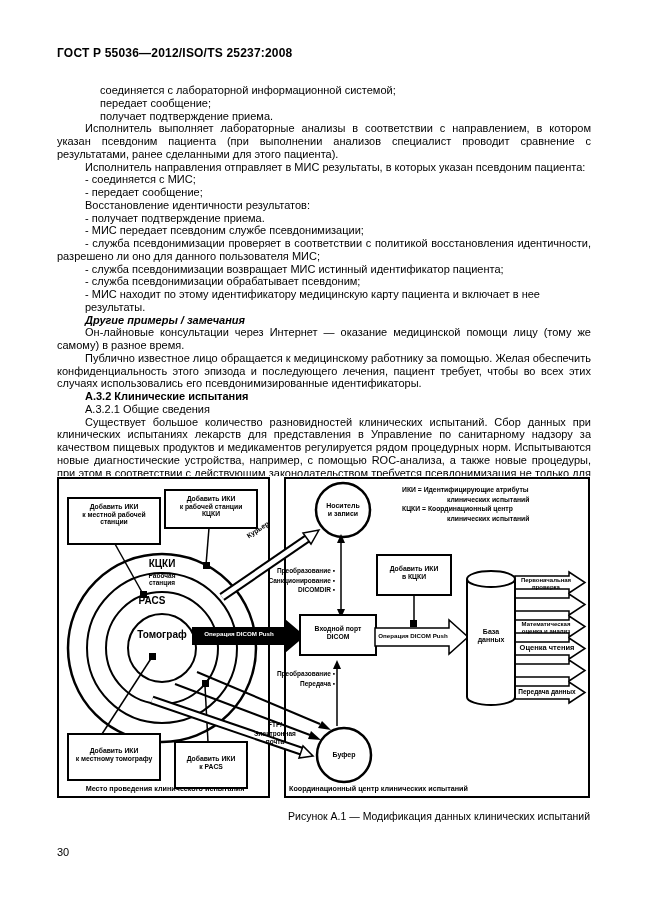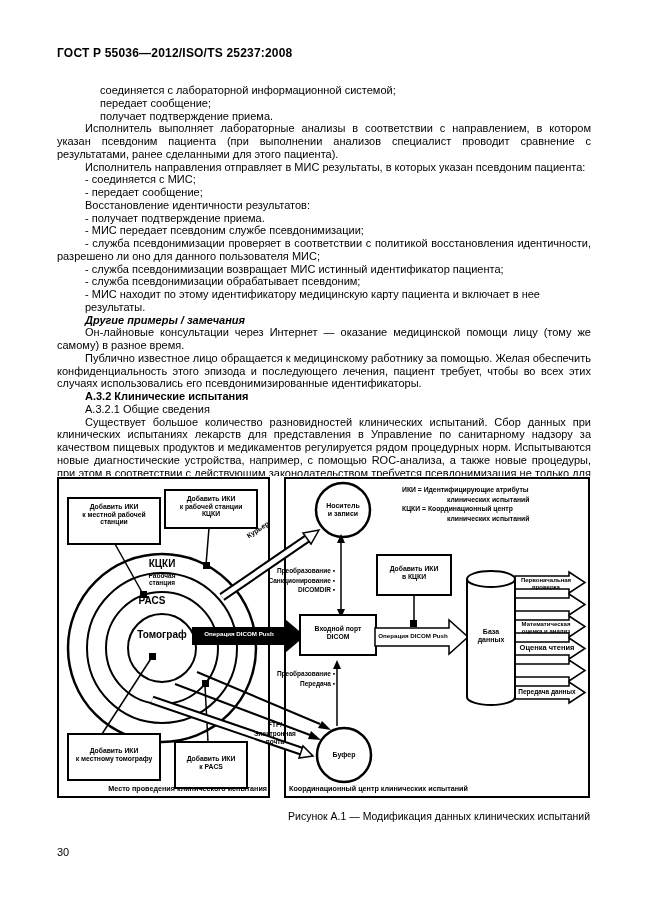--- a/index.html
+++ b/index.html
@@ -183,18 +183,18 @@
   <div class="dl" style="left:410px;top:152px;width:48px;font-size:7px">База
 данных</div>
 
   <div class="dl" style="left:458px;top:101px;width:62px;font-size:6px;line-height:6.8px">Первоначальная
 проверка</div>
   <div class="dl" style="left:458px;top:145px;width:62px;font-size:6px;line-height:6.8px">Математическая
 оценка и анализ</div>
   <div class="dl" style="left:458px;top:168px;width:64px;font-size:7.5px">Оценка чтения</div>
   <div class="dl" style="left:458px;top:212px;width:64px;font-size:6.5px">Передача данных</div>
 
-  <div class="dl" style="left:6px;top:309px;width:204px;text-align:right;font-size:7.2px">Место проведения клинического испытания</div>
+  <div class="dl" style="left:6px;top:309px;width:204px;text-align:center;font-size:7.2px">Место проведения клинического испытания</div>
   <div class="dl" style="left:232px;top:309px;width:298px;text-align:left;font-size:7.2px">Координационный центр клинических испытаний</div>
 </div>
 
 <div class="cap">Рисунок А.1 — Модификация данных клинических испытаний</div>
 <div class="pgnum">30</div>
 
 </body></html>

